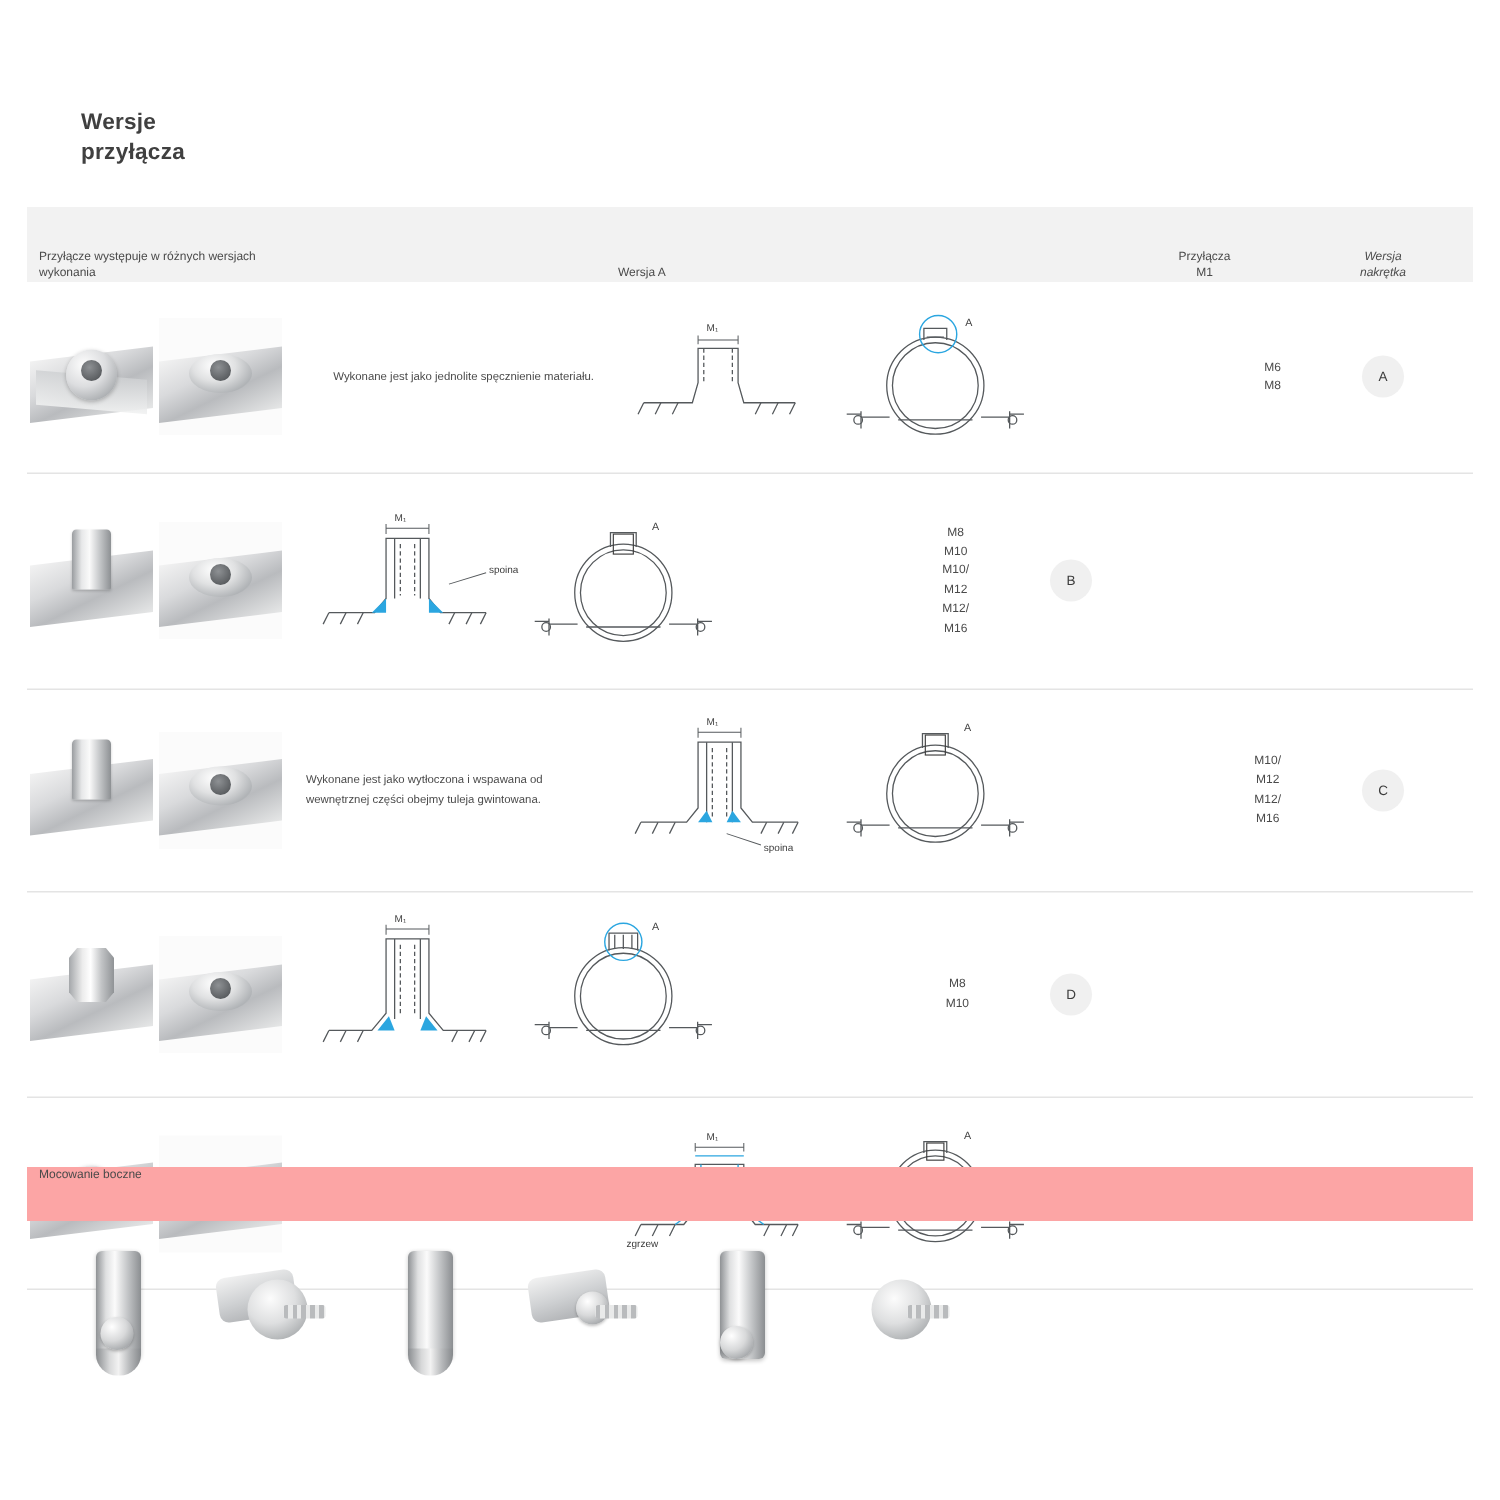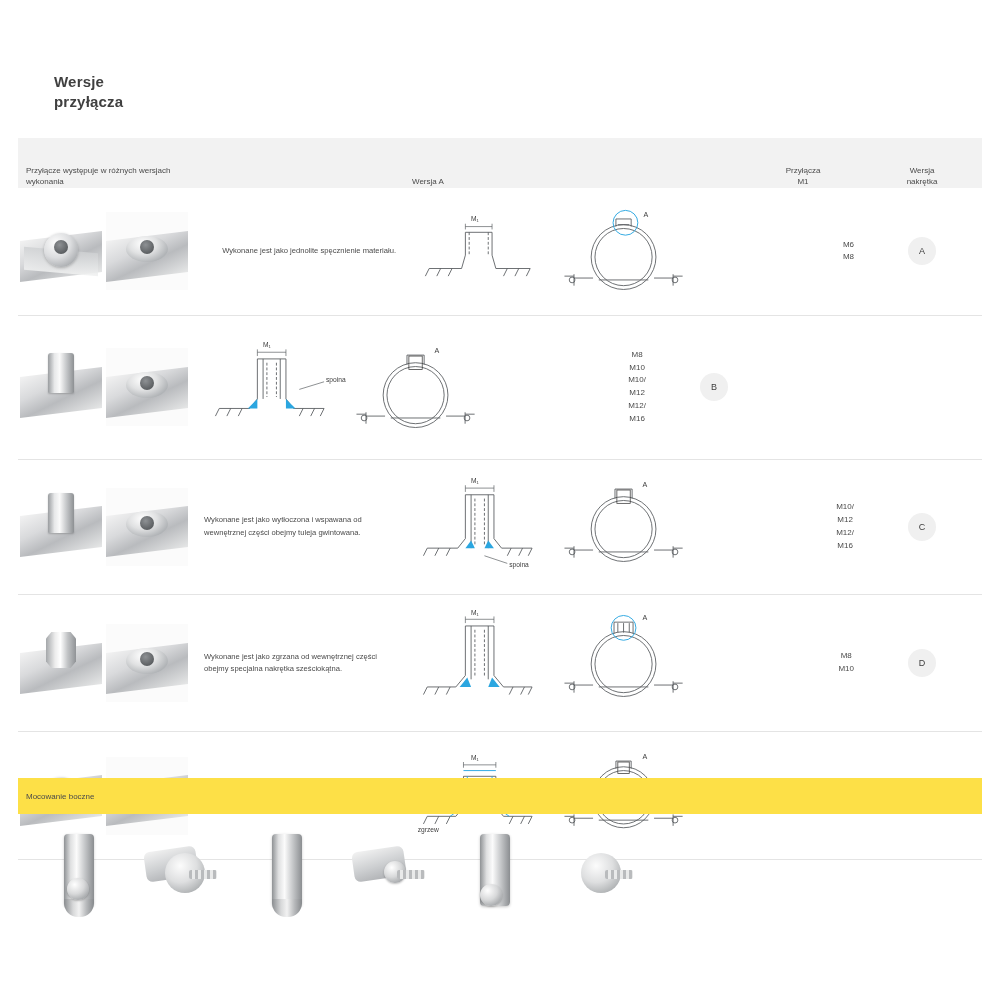--- a/index.html
+++ b/index.html
@@ -49,21 +49,21 @@
     font-size: 8px;
     color: #4a4a4a;
     line-height: 1.45;
     padding: 0 8px;
     box-sizing: border-box;
   }
   .c-photos { width: 178px; }
   .c-desc   { width: 208px; }
   .c-view   { width: 340px; }
   .c-m1     { width: 118px; text-align: center; }
-  .c-ver    { width: 120px; text-align: center; }
+  .c-ver    { width: 120px; text-align: center; font-style: italic; }
 
   .row {
     display: flex;
     border-bottom: 1px solid #e4e4e4;
     min-height: 120px;
     align-items: stretch;
   }
   .row:first-of-type { border-top: none; }
   .cell {
     box-sizing: border-box;
@@ -187,23 +187,23 @@
     display: flex;
     align-items: center;
   }
   
   .side-head {
     position: absolute;
     left: 18px;
     top: 778px;
     width: 964px;
     height: 36px;
-    background: #fde047;
+    background: #fca5a5;
     display: flex;
-    align-items: center;
+    align-items: flex-start;
     padding-left: 8px;
     box-sizing: border-box;
     font-size: 8px;
     color: #4a4a4a;
   }
   .side-photos {
     position: absolute;
     left: 18px;
     top: 822px;
     width: 964px;
@@ -466,23 +466,20 @@
       <div class="cell photos">
         <div class="thumb">
           <div class="plate"></div>
           <div class="hex"></div>
         </div>
         <div class="thumb dark-bg">
           <div class="plate"></div>
           <div class="ring"></div>
           <div class="hole"></div>
         </div>
-      </div>
-      <div class="cell desc">
-        <div class="desc-text">Wykonane jest jako zgrzana od wewnętrznej części obejmy specjalna nakrętka sześciokątna.</div>
       </div>
       <div class="cell view">
         <svg class="drawing" viewBox="0 0 340 122">
           <g fill="none" stroke="#55595c" stroke-width="0.9">
             <path d="M16 86 L46 86 L56 74 L56 22 L86 22 L86 74 L96 86 L126 86"></path>
             <path d="M16 86 L12 94 M28 86 L24 94 M40 86 L36 94 M106 86 L102 94 M118 86 L114 94 M126 86 L122 94"></path>
             <path d="M62 22 L62 78 M80 22 L80 78"></path>
             <path d="M66 26 L66 76 M76 26 L76 76" stroke-dasharray="3 2"></path>
             <path d="M56 15 L86 15" stroke-width="0.7"></path>
             <path d="M56 12 L56 19 M86 12 L86 19" stroke-width="0.7"></path>

